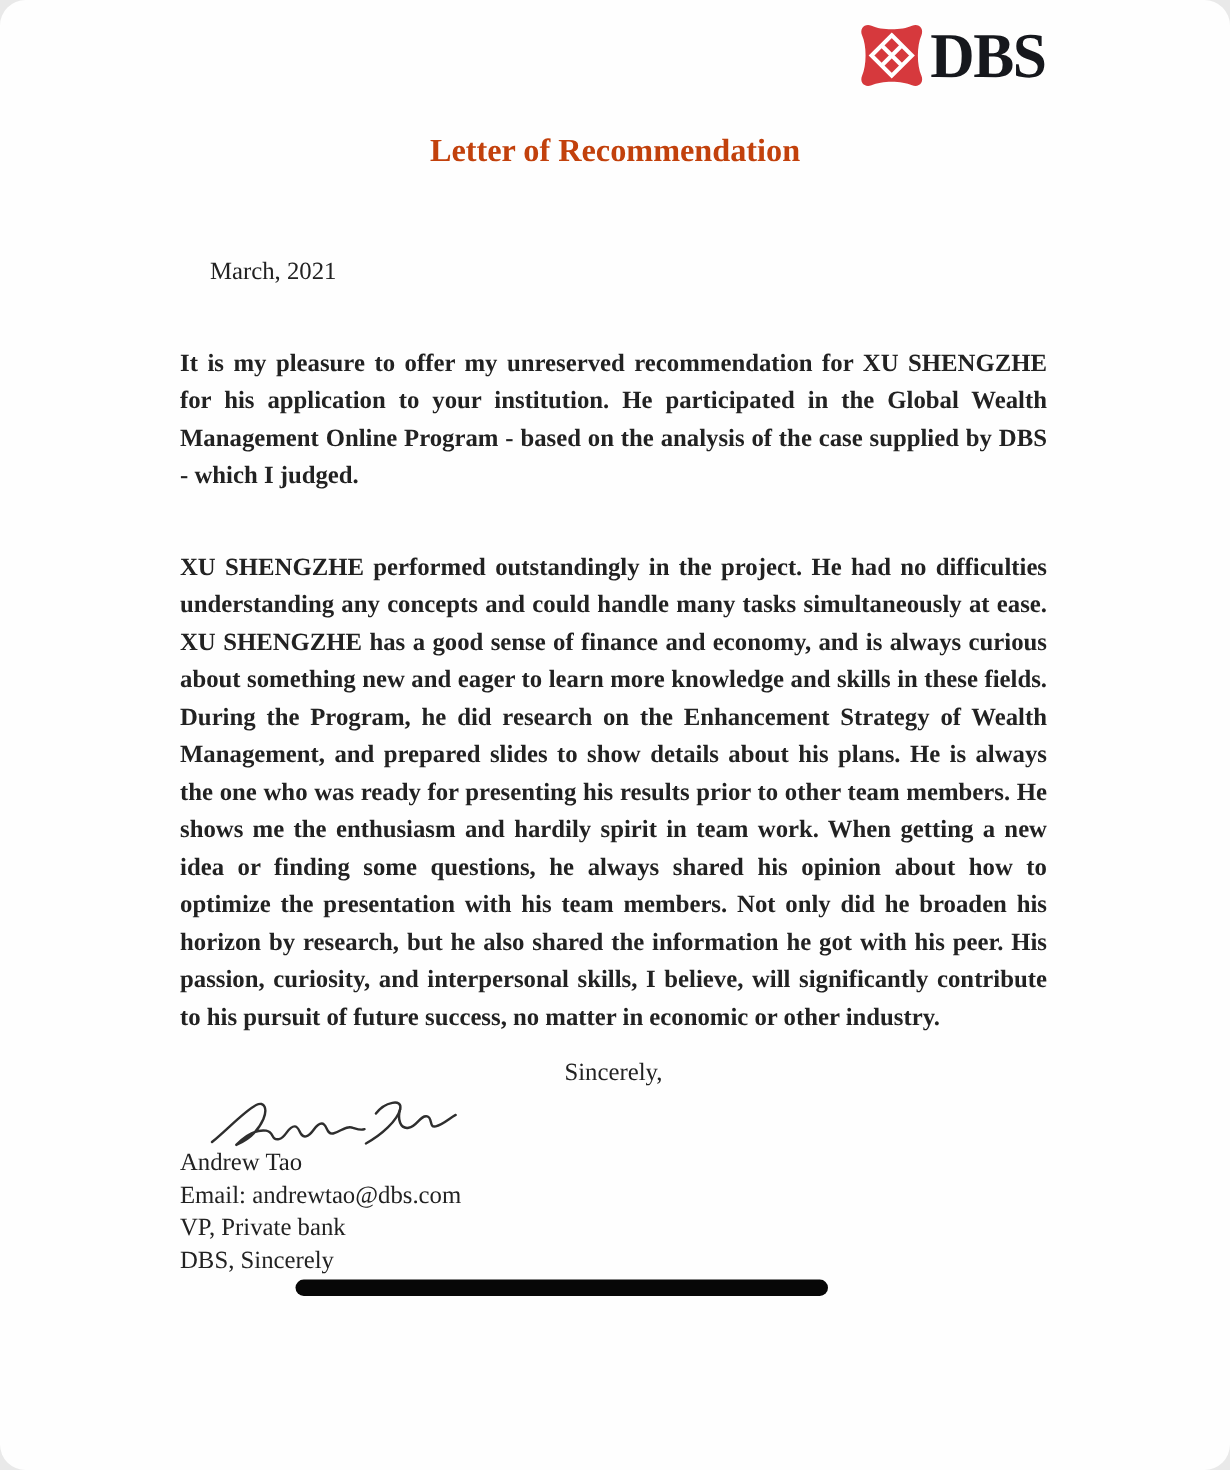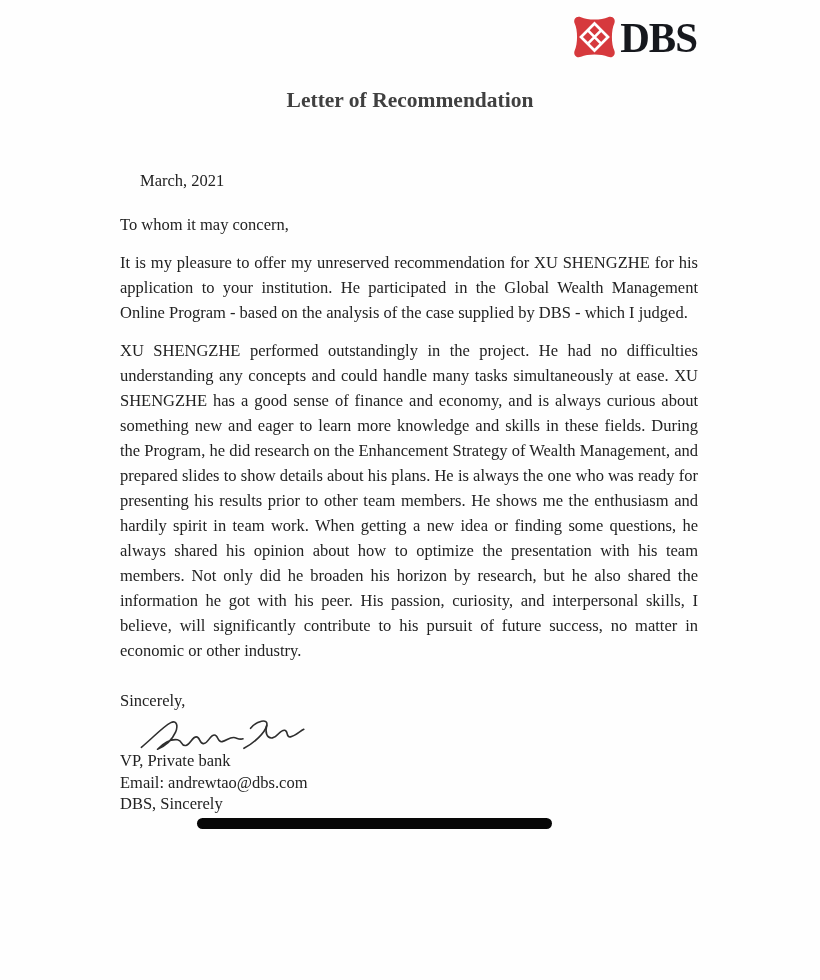--- a/index.html
+++ b/index.html
@@ -6,20 +6,21 @@
   html, body { background: #e9e9e9; }
   .page {
     position: relative;
     width: 820px;
     height: 980px;
     margin: 0 auto;
     background: #fefefe;
     font-family: "Liberation Serif", serif;
     color: #222222;
     overflow: hidden;
+    border-radius: 17px;
   }
   .logo {
     position: absolute;
     top: 14px;
     right: 123px;
     display: flex;
     align-items: center;
     gap: 3px;
   }
   .logo-mark { width: 45px; height: 46px; display: block; }
@@ -29,32 +30,32 @@
     color: #16181d;
     letter-spacing: -1px;
     line-height: 1;
     transform: scaleY(1.04);
   }
   .title {
     padding-top: 87px;
     text-align: center;
     font-size: 21.5px;
     font-weight: bold;
-    color: #404040;
+    color: #c2410c;
     line-height: 26px;
   }
   .content {
     margin: 0 122px 0 120px;
     font-size: 16.5px;
     line-height: 25px;
   }
   .date       { margin-top: 55px; margin-left: 20px; }
   .salutation { margin-top: 19px; }
-  .body-para  { margin-top: 13px; text-align: justify; }
-  .closing    { margin-top: 25px; }
+  .body-para  { margin-top: 36px; text-align: justify; font-weight: bold; }
+  .closing    { margin-top: 12px; text-align: center; }
   .signature  { margin: 3px 0 0 14px; height: 34px; }
   .signature svg { height: 38px; width: 180px; display: block; }
   .sig-block p { line-height: 21.5px; }
   .redaction-bar {
     margin: 3px 0 0 77px;
     width: 355px;
     height: 11px;
     border-radius: 6px;
     background: #070707;
   }
@@ -70,39 +71,39 @@
       <path fill="none" stroke="#ffffff" stroke-width="6" d="M 50,20 L 80,50 L 50,80 L 20,50 Z"></path>
       <path fill="none" stroke="#ffffff" stroke-width="6" stroke-linecap="round" d="M 37,37 L 63,63 M 63,37 L 37,63"></path>
     </svg>
     <span class="logo-text">DBS</span>
   </div>
 
   <h1 class="title">Letter of Recommendation</h1>
 
   <main class="content">
     <p class="date">March, 2021</p>
-    <p class="salutation">To whom it may concern,</p>
 
     <p class="body-para">It is my pleasure to offer my unreserved recommendation for XU SHENGZHE for his application to your institution. He participated in the Global Wealth Management Online Program - based on the analysis of the case supplied by DBS - which I judged.</p>
     <p class="body-para">XU SHENGZHE performed outstandingly in the project. He had no difficulties understanding any concepts and could handle many tasks simultaneously at ease. XU SHENGZHE has a good sense of finance and economy, and is always curious about something new and eager to learn more knowledge and skills in these fields. During the Program, he did research on the Enhancement Strategy of Wealth Management, and prepared slides to show details about his plans. He is always the one who was ready for presenting his results prior to other team members. He shows me the enthusiasm and hardily spirit in team work. When getting a new idea or finding some questions, he always shared his opinion about how to optimize the presentation with his team members. Not only did he broaden his horizon by research, but he also shared the information he got with his peer. His passion, curiosity, and interpersonal skills, I believe, will significantly contribute to his pursuit of future success, no matter in economic or other industry.</p>
 
     <p class="closing">Sincerely,</p>
 
     <div class="signature">
       <svg viewBox="0 0 180 40" xmlns="http://www.w3.org/2000/svg" aria-hidden="true">
         <g fill="none" stroke="#2e2e2e" stroke-width="1.7" stroke-linecap="round" stroke-linejoin="round">
           <path d="M3,33 C14,24 26,11 34,7 C40,4 42,10 39,17 C35,26 27,32 20,35 C26,29 34,24 41,25 C47,26 44,32 50,31 C55,30 56,22 61,22 C65,22 64,30 69,29 C74,28 75,20 80,20 C84,20 83,28 88,27 C93,26 97,21 102,23 C105,24 107,25 110,24"></path>
           <path d="M118,13 C124,5 137,2 135,10 C133,18 122,28 111,34"></path>
           <path d="M135,10 C133,17 135,24 141,23 C147,22 149,14 154,15 C158,16 155,23 160,22 C165,21 170,16 174,14"></path>
         </g>
       </svg>
     </div>
 
     <div class="sig-block">
+      <p>Andrew Tao</p>
+      <p>Email: andrewtao@dbs.com</p>
       <p>VP, Private bank</p>
-      <p>Email: andrewtao@dbs.com</p>
       <p>DBS, Sincerely</p>
     </div>
 
     <div class="redaction-bar"></div>
   </main>
 
 </div>
 
 </body></html>

